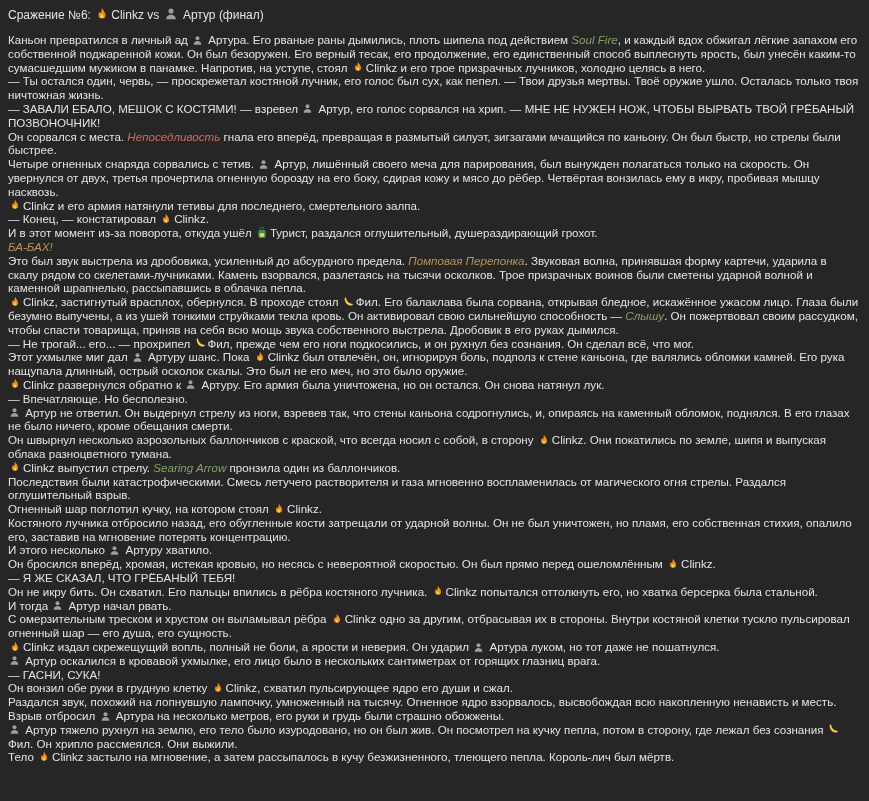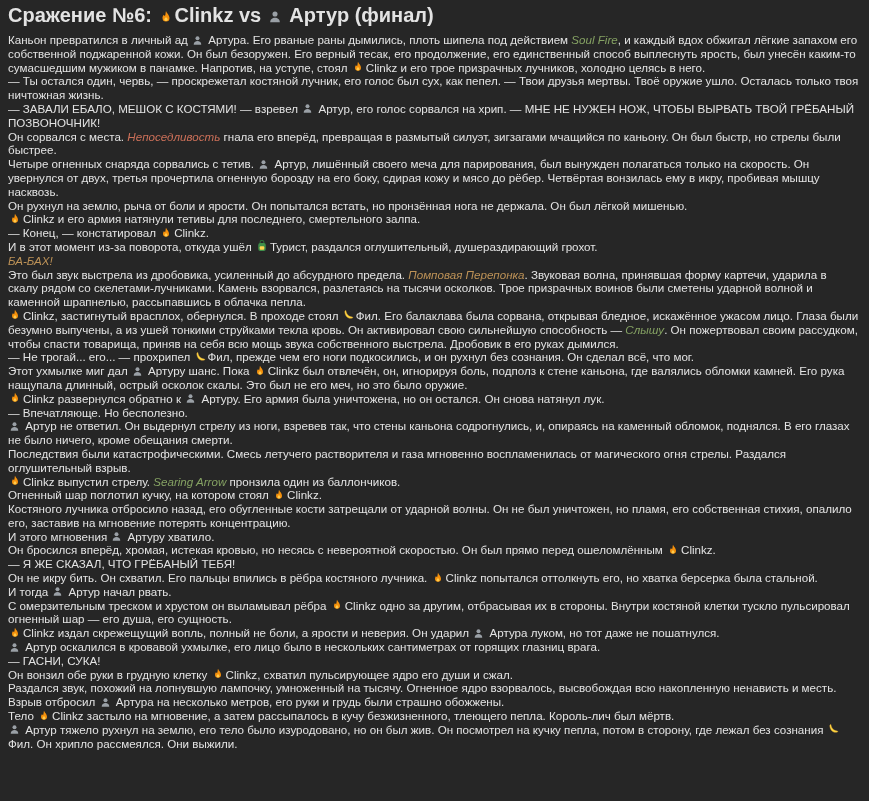--- a/index.html
+++ b/index.html
@@ -12,23 +12,23 @@
     min-height: 801px;
     box-sizing: border-box;
     padding: 6px 10px 10px 8px;
     background: #262626;
     color: #e3e3e3;
     font-size: 11.6px;
     line-height: 13.8px;
     font-stretch: condensed;
   }
   .title {
-    font-size: 20px;
+    font-size: 12px;
     line-height: 18px;
-    font-weight: bold;
+    font-weight: normal;
     color: #f2f2f2;
     margin: 0 0 9px 0;
   }
   .para { margin: 0; }
   .seg-n { color: #e3e3e3; }
   .seg-g { color: var(--ability-green, #85a263); font-style: italic; }
   .seg-o { color: var(--ability-tan, #bd9257); font-style: italic; }
   .seg-r { color: var(--ability-red, #cc7059); font-style: italic; }
   .emoji { display: inline-block; }
   .emoji svg { vertical-align: -1.5px; margin: 0 2px 0 1px; }
@@ -56,21 +56,20 @@
       <p class="para"><span class="seg-n">— Ты остался один, червь, — проскрежетал костяной лучник, его голос был сух, как пепел. — Твои друзья мертвы. Твоё оружие ушло. Осталась только твоя ничтожная жизнь.</span></p>
       <p class="para"><span class="seg-n">— ЗАВАЛИ ЕБАЛО, МЕШОК С КОСТЯМИ! — взревел </span><span class="emoji"><svg width="11" height="11" viewBox="0 0 16 16">
             <circle cx="8" cy="4.6" r="2.9" fill="#9aa0a6"></circle>
             <path d="M2.5 14c0-3.1 2.5-5.1 5.5-5.1s5.5 2 5.5 5.1z" fill="#9aa0a6"></path>
           </svg></span><span class="seg-n"> Артур, его голос сорвался на хрип. — МНЕ НЕ НУЖЕН НОЖ, ЧТОБЫ ВЫРВАТЬ ТВОЙ ГРЁБАНЫЙ ПОЗВОНОЧНИК!</span></p>
       <p class="para"><span class="seg-n">Он сорвался с места. </span><span class="seg-r">Непоседливость</span><span class="seg-n"> гнала его вперёд, превращая в размытый силуэт, зигзагами мчащийся по каньону. Он был быстр, но стрелы были быстрее.</span></p>
       <p class="para"><span class="seg-n">Четыре огненных снаряда сорвались с тетив. </span><span class="emoji"><svg width="11" height="11" viewBox="0 0 16 16">
             <circle cx="8" cy="4.6" r="2.9" fill="#9aa0a6"></circle>
             <path d="M2.5 14c0-3.1 2.5-5.1 5.5-5.1s5.5 2 5.5 5.1z" fill="#9aa0a6"></path>
           </svg></span><span class="seg-n"> Артур, лишённый своего меча для парирования, был вынужден полагаться только на скорость. Он увернулся от двух, третья прочертила огненную борозду на его боку, сдирая кожу и мясо до рёбер. Четвёртая вонзилась ему в икру, пробивая мышцу насквозь.</span></p>
-      <p class="para"><span class="seg-n">Он рухнул на землю, рыча от боли и ярости. Он попытался встать, но пронзённая нога не держала. Он был лёгкой мишенью.</span></p>
       <p class="para"><span class="emoji"><svg width="12" height="12" viewBox="0 0 16 16">
             <path fill="#f4900c" d="M8 1c1 3 4 4.5 4 8a4 4 0 0 1-8 0c0-1.5.6-2.6 1.4-3.6.2 1.2 1.2 1.6 1.6.8C7.6 5 7.4 3 8 1z"></path>
             <path fill="#ffcc4d" d="M8 8c.8 1.2 2 1.8 2 3.2a2.1 2.1 0 0 1-4 0C6 9.8 7.2 9.2 8 8z"></path>
           </svg></span><span class="seg-n">Clinkz и его армия натянули тетивы для последнего, смертельного залпа.</span></p>
       <p class="para"><span class="seg-n">— Конец, — констатировал </span><span class="emoji"><svg width="12" height="12" viewBox="0 0 16 16">
             <path fill="#f4900c" d="M8 1c1 3 4 4.5 4 8a4 4 0 0 1-8 0c0-1.5.6-2.6 1.4-3.6.2 1.2 1.2 1.6 1.6.8C7.6 5 7.4 3 8 1z"></path>
             <path fill="#ffcc4d" d="M8 8c.8 1.2 2 1.8 2 3.2a2.1 2.1 0 0 1-4 0C6 9.8 7.2 9.2 8 8z"></path>
           </svg></span><span class="seg-n">Clinkz.</span></p>
       <p class="para"><span class="seg-n">И в этот момент из-за поворота, откуда ушёл </span><span class="emoji"><svg width="12" height="12" viewBox="0 0 16 16">
             <path d="M5.5 4.5V3a2.5 2.5 0 0 1 5 0v1.5" stroke="#2d6b36" stroke-width="1.4" fill="none"></path>
@@ -100,31 +99,35 @@
             <path fill="#ffcc4d" d="M8 8c.8 1.2 2 1.8 2 3.2a2.1 2.1 0 0 1-4 0C6 9.8 7.2 9.2 8 8z"></path>
           </svg></span><span class="seg-n">Clinkz развернулся обратно к </span><span class="emoji"><svg width="11" height="11" viewBox="0 0 16 16">
             <circle cx="8" cy="4.6" r="2.9" fill="#9aa0a6"></circle>
             <path d="M2.5 14c0-3.1 2.5-5.1 5.5-5.1s5.5 2 5.5 5.1z" fill="#9aa0a6"></path>
           </svg></span><span class="seg-n"> Артуру. Его армия была уничтожена, но он остался. Он снова натянул лук.</span></p>
       <p class="para"><span class="seg-n">— Впечатляюще. Но бесполезно.</span></p>
       <p class="para"><span class="emoji"><svg width="11" height="11" viewBox="0 0 16 16">
             <circle cx="8" cy="4.6" r="2.9" fill="#9aa0a6"></circle>
             <path d="M2.5 14c0-3.1 2.5-5.1 5.5-5.1s5.5 2 5.5 5.1z" fill="#9aa0a6"></path>
           </svg></span><span class="seg-n"> Артур не ответил. Он выдернул стрелу из ноги, взревев так, что стены каньона содрогнулись, и, опираясь на каменный обломок, поднялся. В его глазах не было ничего, кроме обещания смерти.</span></p>
-      <p class="para"><span class="seg-n">Последствия были катастрофическими. Смесь летучего растворителя и газа мгновенно воспламенилась от магического огня стрелы. Раздался оглушительный взрыв.</span></p>
+      <p class="para"><span class="seg-n">Он швырнул несколько аэрозольных баллончиков с краской, что всегда носил с собой, в сторону </span><span class="emoji"><svg width="12" height="12" viewBox="0 0 16 16">
+            <path fill="#f4900c" d="M8 1c1 3 4 4.5 4 8a4 4 0 0 1-8 0c0-1.5.6-2.6 1.4-3.6.2 1.2 1.2 1.6 1.6.8C7.6 5 7.4 3 8 1z"></path>
+            <path fill="#ffcc4d" d="M8 8c.8 1.2 2 1.8 2 3.2a2.1 2.1 0 0 1-4 0C6 9.8 7.2 9.2 8 8z"></path>
+          </svg></span><span class="seg-n">Clinkz. Они покатились по земле, шипя и выпуская облака разноцветного тумана.</span></p>
       <p class="para"><span class="emoji"><svg width="12" height="12" viewBox="0 0 16 16">
             <path fill="#f4900c" d="M8 1c1 3 4 4.5 4 8a4 4 0 0 1-8 0c0-1.5.6-2.6 1.4-3.6.2 1.2 1.2 1.6 1.6.8C7.6 5 7.4 3 8 1z"></path>
             <path fill="#ffcc4d" d="M8 8c.8 1.2 2 1.8 2 3.2a2.1 2.1 0 0 1-4 0C6 9.8 7.2 9.2 8 8z"></path>
           </svg></span><span class="seg-n">Clinkz выпустил стрелу. </span><span class="seg-g">Searing Arrow</span><span class="seg-n"> пронзила один из баллончиков.</span></p>
+      <p class="para"><span class="seg-n">Последствия были катастрофическими. Смесь летучего растворителя и газа мгновенно воспламенилась от магического огня стрелы. Раздался оглушительный взрыв.</span></p>
       <p class="para"><span class="seg-n">Огненный шар поглотил кучку, на котором стоял </span><span class="emoji"><svg width="12" height="12" viewBox="0 0 16 16">
             <path fill="#f4900c" d="M8 1c1 3 4 4.5 4 8a4 4 0 0 1-8 0c0-1.5.6-2.6 1.4-3.6.2 1.2 1.2 1.6 1.6.8C7.6 5 7.4 3 8 1z"></path>
             <path fill="#ffcc4d" d="M8 8c.8 1.2 2 1.8 2 3.2a2.1 2.1 0 0 1-4 0C6 9.8 7.2 9.2 8 8z"></path>
           </svg></span><span class="seg-n">Clinkz.</span></p>
       <p class="para"><span class="seg-n">Костяного лучника отбросило назад, его обугленные кости затрещали от ударной волны. Он не был уничтожен, но пламя, его собственная стихия, опалило его, заставив на мгновение потерять концентрацию.</span></p>
-      <p class="para"><span class="seg-n">И этого мгновения </span><span class="emoji"><svg width="11" height="11" viewBox="0 0 16 16">
+      <p class="para"><span class="seg-n">И этого несколько </span><span class="emoji"><svg width="11" height="11" viewBox="0 0 16 16">
             <circle cx="8" cy="4.6" r="2.9" fill="#9aa0a6"></circle>
             <path d="M2.5 14c0-3.1 2.5-5.1 5.5-5.1s5.5 2 5.5 5.1z" fill="#9aa0a6"></path>
           </svg></span><span class="seg-n"> Артуру хватило.</span></p>
       <p class="para"><span class="seg-n">Он бросился вперёд, хромая, истекая кровью, но несясь с невероятной скоростью. Он был прямо перед ошеломлённым </span><span class="emoji"><svg width="12" height="12" viewBox="0 0 16 16">
             <path fill="#f4900c" d="M8 1c1 3 4 4.5 4 8a4 4 0 0 1-8 0c0-1.5.6-2.6 1.4-3.6.2 1.2 1.2 1.6 1.6.8C7.6 5 7.4 3 8 1z"></path>
             <path fill="#ffcc4d" d="M8 8c.8 1.2 2 1.8 2 3.2a2.1 2.1 0 0 1-4 0C6 9.8 7.2 9.2 8 8z"></path>
           </svg></span><span class="seg-n">Clinkz.</span></p>
       <p class="para"><span class="seg-n">— Я ЖЕ СКАЗАЛ, ЧТО ГРЁБАНЫЙ ТЕБЯ!</span></p>
       <p class="para"><span class="seg-n">Он не икру бить. Он схватил. Его пальцы впились в рёбра костяного лучника. </span><span class="emoji"><svg width="12" height="12" viewBox="0 0 16 16">
             <path fill="#f4900c" d="M8 1c1 3 4 4.5 4 8a4 4 0 0 1-8 0c0-1.5.6-2.6 1.4-3.6.2 1.2 1.2 1.6 1.6.8C7.6 5 7.4 3 8 1z"></path>
@@ -151,24 +154,24 @@
           </svg></span><span class="seg-n"> Артур оскалился в кровавой ухмылке, его лицо было в нескольких сантиметрах от горящих глазниц врага.</span></p>
       <p class="para"><span class="seg-n">— ГАСНИ, СУКА!</span></p>
       <p class="para"><span class="seg-n">Он вонзил обе руки в грудную клетку </span><span class="emoji"><svg width="12" height="12" viewBox="0 0 16 16">
             <path fill="#f4900c" d="M8 1c1 3 4 4.5 4 8a4 4 0 0 1-8 0c0-1.5.6-2.6 1.4-3.6.2 1.2 1.2 1.6 1.6.8C7.6 5 7.4 3 8 1z"></path>
             <path fill="#ffcc4d" d="M8 8c.8 1.2 2 1.8 2 3.2a2.1 2.1 0 0 1-4 0C6 9.8 7.2 9.2 8 8z"></path>
           </svg></span><span class="seg-n">Clinkz, схватил пульсирующее ядро его души и сжал.</span></p>
       <p class="para"><span class="seg-n">Раздался звук, похожий на лопнувшую лампочку, умноженный на тысячу. Огненное ядро взорвалось, высвобождая всю накопленную ненависть и месть. Взрыв отбросил </span><span class="emoji"><svg width="11" height="11" viewBox="0 0 16 16">
             <circle cx="8" cy="4.6" r="2.9" fill="#9aa0a6"></circle>
             <path d="M2.5 14c0-3.1 2.5-5.1 5.5-5.1s5.5 2 5.5 5.1z" fill="#9aa0a6"></path>
           </svg></span><span class="seg-n"> Артура на несколько метров, его руки и грудь были страшно обожжены.</span></p>
-      <p class="para"><span class="seg-n">Тело </span><span class="emoji"><svg width="12" height="12" viewBox="0 0 16 16">
-            <path fill="#f4900c" d="M8 1c1 3 4 4.5 4 8a4 4 0 0 1-8 0c0-1.5.6-2.6 1.4-3.6.2 1.2 1.2 1.6 1.6.8C7.6 5 7.4 3 8 1z"></path>
-            <path fill="#ffcc4d" d="M8 8c.8 1.2 2 1.8 2 3.2a2.1 2.1 0 0 1-4 0C6 9.8 7.2 9.2 8 8z"></path>
-          </svg></span><span class="seg-n">Clinkz застыло на мгновение, а затем рассыпалось в кучу безжизненного, тлеющего пепла. Король-лич был мёртв.</span></p>
       <p class="para"><span class="emoji"><svg width="11" height="11" viewBox="0 0 16 16">
             <circle cx="8" cy="4.6" r="2.9" fill="#9aa0a6"></circle>
             <path d="M2.5 14c0-3.1 2.5-5.1 5.5-5.1s5.5 2 5.5 5.1z" fill="#9aa0a6"></path>
           </svg></span><span class="seg-n"> Артур тяжело рухнул на землю, его тело было изуродовано, но он был жив. Он посмотрел на кучку пепла, потом в сторону, где лежал без сознания </span><span class="emoji"><svg width="11" height="12" viewBox="0 0 16 16">
             <path d="M4.2 1.6c.6 5.2 4 8.7 9.3 9.3.9.1 1.1 1 .3 1.4-5.8 2.3-10.8-2.3-11.2-8.9-.1-1.4 1.4-2.6 1.6-1.8z" fill="#ffd83d" stroke="#e0a33e" stroke-width="0.6"></path>
           </svg></span><span class="seg-n">Фил. Он хрипло рассмеялся. Они выжили.</span></p>
+      <p class="para"><span class="seg-n">Тело </span><span class="emoji"><svg width="12" height="12" viewBox="0 0 16 16">
+            <path fill="#f4900c" d="M8 1c1 3 4 4.5 4 8a4 4 0 0 1-8 0c0-1.5.6-2.6 1.4-3.6.2 1.2 1.2 1.6 1.6.8C7.6 5 7.4 3 8 1z"></path>
+            <path fill="#ffcc4d" d="M8 8c.8 1.2 2 1.8 2 3.2a2.1 2.1 0 0 1-4 0C6 9.8 7.2 9.2 8 8z"></path>
+          </svg></span><span class="seg-n">Clinkz застыло на мгновение, а затем рассыпалось в кучу безжизненного, тлеющего пепла. Король-лич был мёртв.</span></p>
     </div>
 </div>
 
 </body></html>

